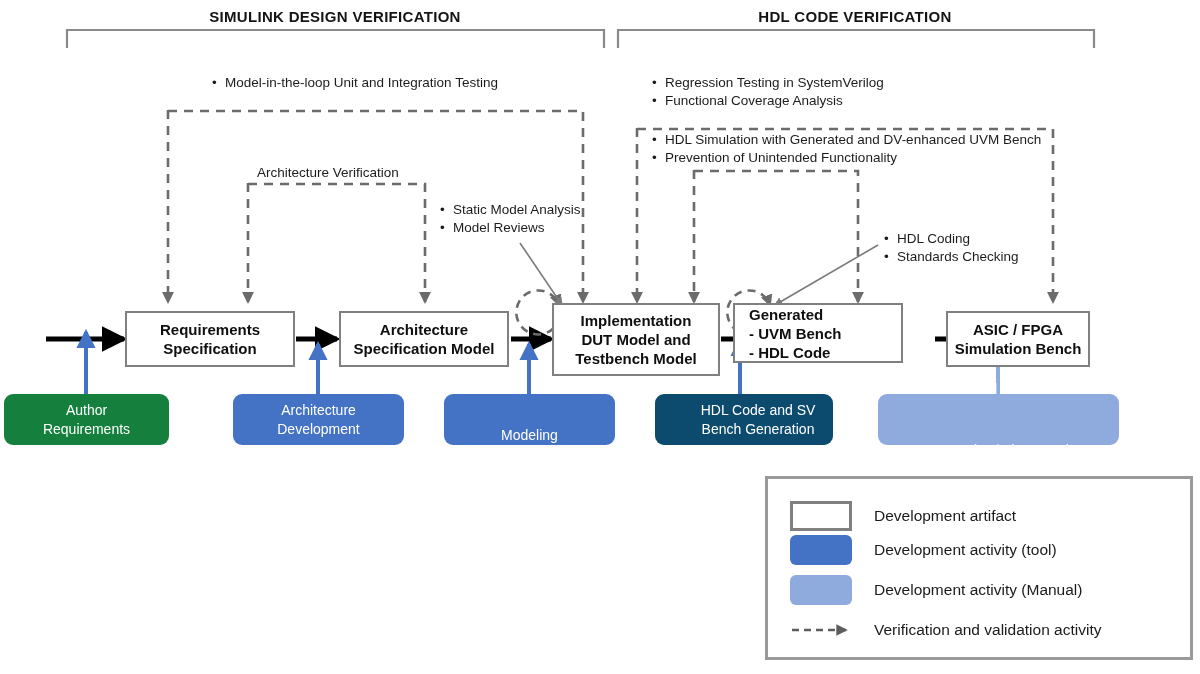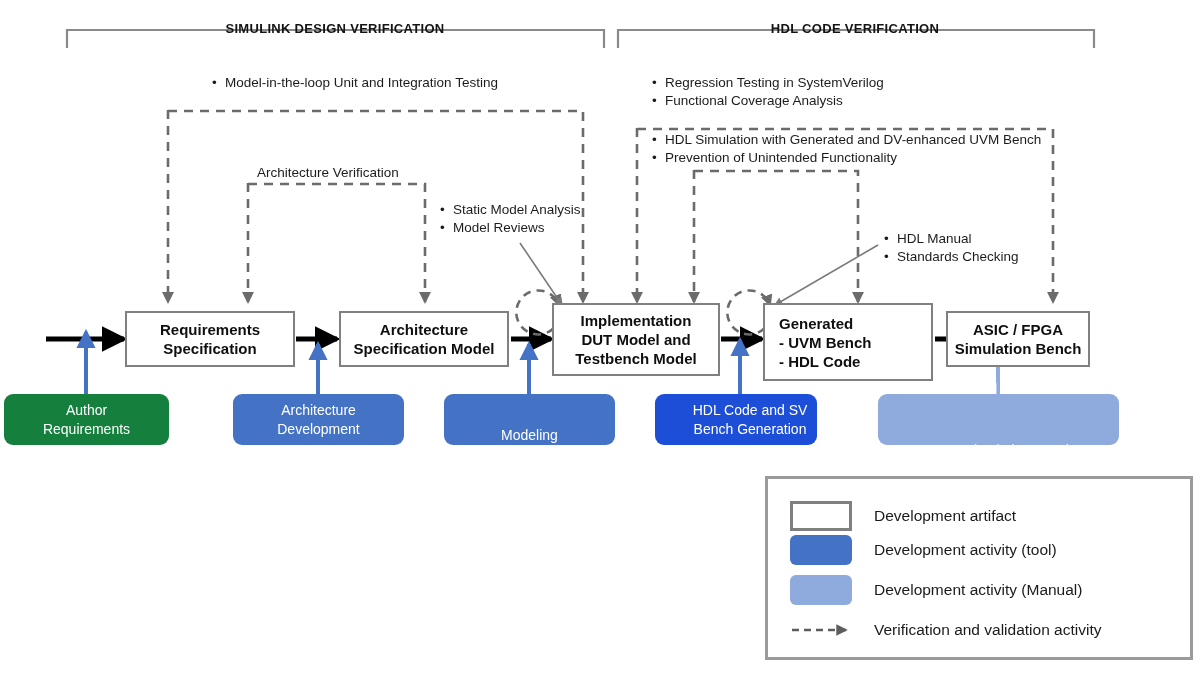--- a/index.html
+++ b/index.html
@@ -11,26 +11,25 @@
     position:relative;
     overflow:hidden;
   }
   #canvas{position:absolute;left:0;top:0;width:1200px;height:674px;}
   svg.layer{position:absolute;left:0;top:0;width:1200px;height:674px;pointer-events:none;}
 
   
   .phase-title{
     position:absolute;
     font-weight:bold;
-    font-size:13px;
+    font-size:15px;
     letter-spacing:.3px;
     color:#141414;
     text-align:center;
     white-space:nowrap;
-    margin-top:13px;
   }
 
   
   .ann{
     position:absolute;
     font-size:13.5px;
     line-height:18px;
     color:#1c1c1c;
     white-space:nowrap;
   }
@@ -183,41 +182,41 @@
   <div class="ann plain" style="left:257px;top:164px;">
     <span class="row">Architecture Verification</span>
   </div>
 
   <div class="ann" style="left:440px;top:201px;">
     <span class="row">Static Model Analysis</span>
     <span class="row">Model Reviews</span>
   </div>
 
   <div class="ann" style="left:884px;top:230px;">
-    <span class="row">HDL Manual</span>
+    <span class="row">HDL Coding</span>
     <span class="row">Standards Checking</span>
   </div>
 
   <div class="artifact" style="left:125px;top:311px;width:170px;height:56px;">
     <span class="ln">Requirements</span>
     <span class="ln">Specification</span>
   </div>
 
   <div class="artifact" style="left:339px;top:311px;width:170px;height:56px;">
     <span class="ln">Architecture</span>
     <span class="ln">Specification Model</span>
   </div>
 
   <div class="artifact" style="left:552px;top:303px;width:168px;height:73px;">
     <span class="ln">Implementation</span>
     <span class="ln">DUT Model and</span>
     <span class="ln">Testbench Model</span>
   </div>
 
-  <div class="artifact left-align" style="left:763px;top:303px;width:170px;height:78px;">
+  <div class="artifact left-align" style="left:733px;top:303px;width:170px;height:60px;">
     <span class="ln">Generated</span>
     <span class="ln">- UVM Bench</span>
     <span class="ln">- HDL Code</span>
   </div>
 
   <div class="artifact" style="left:946px;top:311px;width:144px;height:56px;text-align:center;">
     <span class="ln">ASIC / FPGA</span>
     <span class="ln">Simulation Bench</span>
   </div>
 
@@ -228,21 +227,21 @@
 
   <div class="activity" style="left:233px;top:394px;width:171px;height:51px;background:#4472C4;">
     <span class="ln">Architecture</span>
     <span class="ln">Development</span>
   </div>
 
   <div class="activity" style="left:444px;top:394px;width:171px;height:51px;background:#4472C4;justify-content:flex-end;">
     <span class="ln">Modeling</span>
   </div>
 
-  <div class="activity" style="left:655px;top:394px;width:162px;height:51px;background:#1d4ed8;padding-left:28px;">
+  <div class="activity" style="left:655px;top:394px;width:178px;height:51px;background:#0c4a6e;padding-left:28px;">
     <span class="ln">HDL Code and SV</span>
     <span class="ln">Bench Generation</span>
   </div>
 
   <div class="activity" style="left:878px;top:394px;width:241px;height:51px;background:#8FAADC;gap:42px;">
     <span class="ln">Enhance and use in ASIC /</span>
     <span class="ln">FPGA Simulation Bench</span>
   </div>
 
   <div id="legend" style="left:765px;top:476px;width:428px;height:184px;">

